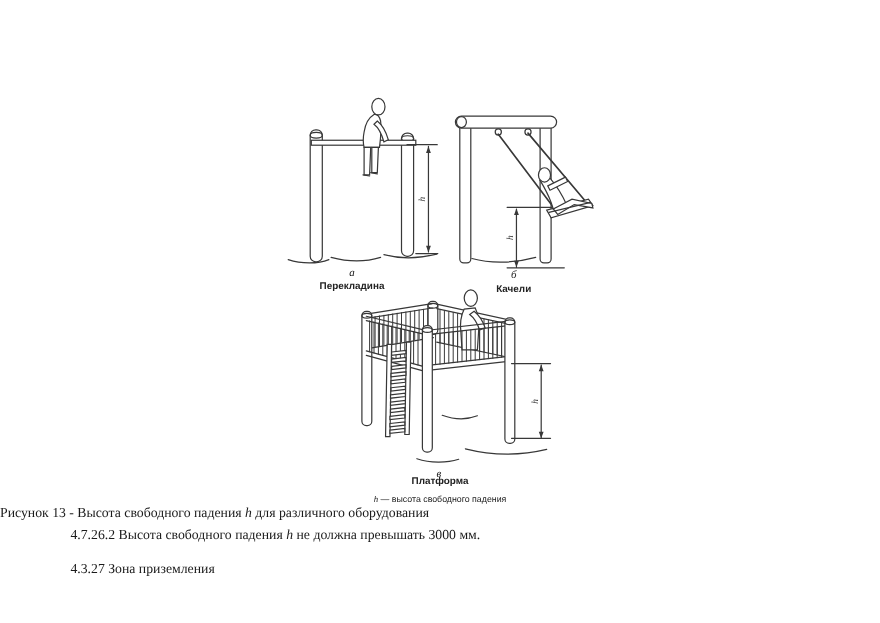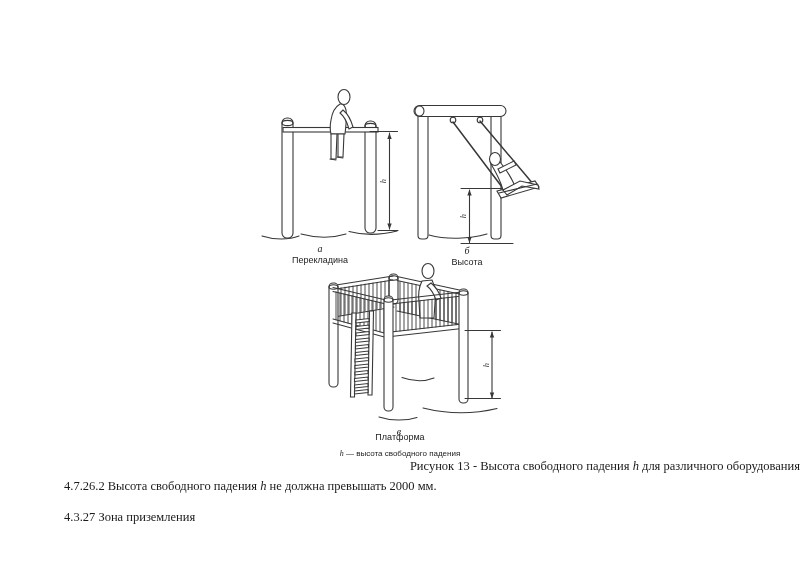--- a/index.html
+++ b/index.html
@@ -1,24 +1,24 @@
 <!DOCTYPE html>
 <html><head>
 <meta charset="utf-8">
 <style>
   html,body{margin:0;padding:0;background:#fff;}
   #page{position:relative;width:800px;height:566px;background:#fff;overflow:hidden;
         font-family:"Liberation Serif",serif;color:#1a1a1a;}
   .abs{position:absolute;}
   .ctr{transform:translateX(-50%);white-space:nowrap;}
   .letter{font-style:italic;font-size:10px;}
-  .figcap{font-family:"Liberation Sans",sans-serif;font-size:9px;color:#222;}
+  .figcap{font-family:"Liberation Sans",sans-serif;font-size:9px;color:#222;font-weight:bold;}
   .legend{font-family:"Liberation Sans",sans-serif;font-size:8px;color:#222;}
   .legend i{font-family:"Liberation Serif",serif;}
-  .title{left:0;right:0;text-align:right;font-size:12.5px;}
+  .title{left:0;right:0;text-align:left;font-size:12.5px;}
   .para{left:64px;width:676px;font-size:12.5px;line-height:14px;}
   .just{text-align:justify;text-align-last:justify;}
   svg{position:absolute;left:0;top:0;}
   i{font-style:italic;}
 </style>
 </head>
 <body>
 
 <div id="page">
 
@@ -113,25 +113,25 @@
       </g>
       <path d="M402,377.5 C413,381.5 425,381.5 434,378 M423,408 C447,414 474,414 497,408.5 M379,417 C391,421 406,421 417,417.5"></path>
     </g>
     <text transform="translate(489,365) rotate(-90)" text-anchor="middle" font-family="Liberation Serif, serif" font-style="italic" font-size="8.5" fill="#383838">h</text>
   </svg>
 
   <div class="abs ctr letter" style="left:320px;top:243px;">а</div>
   <div class="abs ctr figcap" style="left:320px;top:255px;">Перекладина</div>
 
   <div class="abs ctr letter" style="left:467px;top:245px;">б</div>
-  <div class="abs ctr figcap" style="left:467px;top:257px;">Высота</div>
+  <div class="abs ctr figcap" style="left:467px;top:257px;">Качели</div>
 
   <div class="abs ctr letter" style="left:399px;top:426px;">в</div>
   <div class="abs ctr figcap" style="left:400px;top:432px;">Платформа</div>
 
   <div class="abs ctr legend" style="left:400px;top:449px;"><i>h</i><span> — высота свободного падения</span></div>
 
   <div class="abs title" style="top:459px;"><span>Рисунок 13 - Высота свободного падения </span><i>h</i><span> для различного оборудования</span></div>
 
-  <div class="abs para" style="top:479px;"><span>4.7.26.2 Высота свободного падения </span><i>h</i><span> не должна превышать 2000 мм.</span></div>
+  <div class="abs para" style="top:479px;"><span>4.7.26.2 Высота свободного падения </span><i>h</i><span> не должна превышать 3000 мм.</span></div>
   <div class="abs para" style="top:510px;">4.3.27 Зона приземления</div>
 
 </div>
 
 </body></html>

